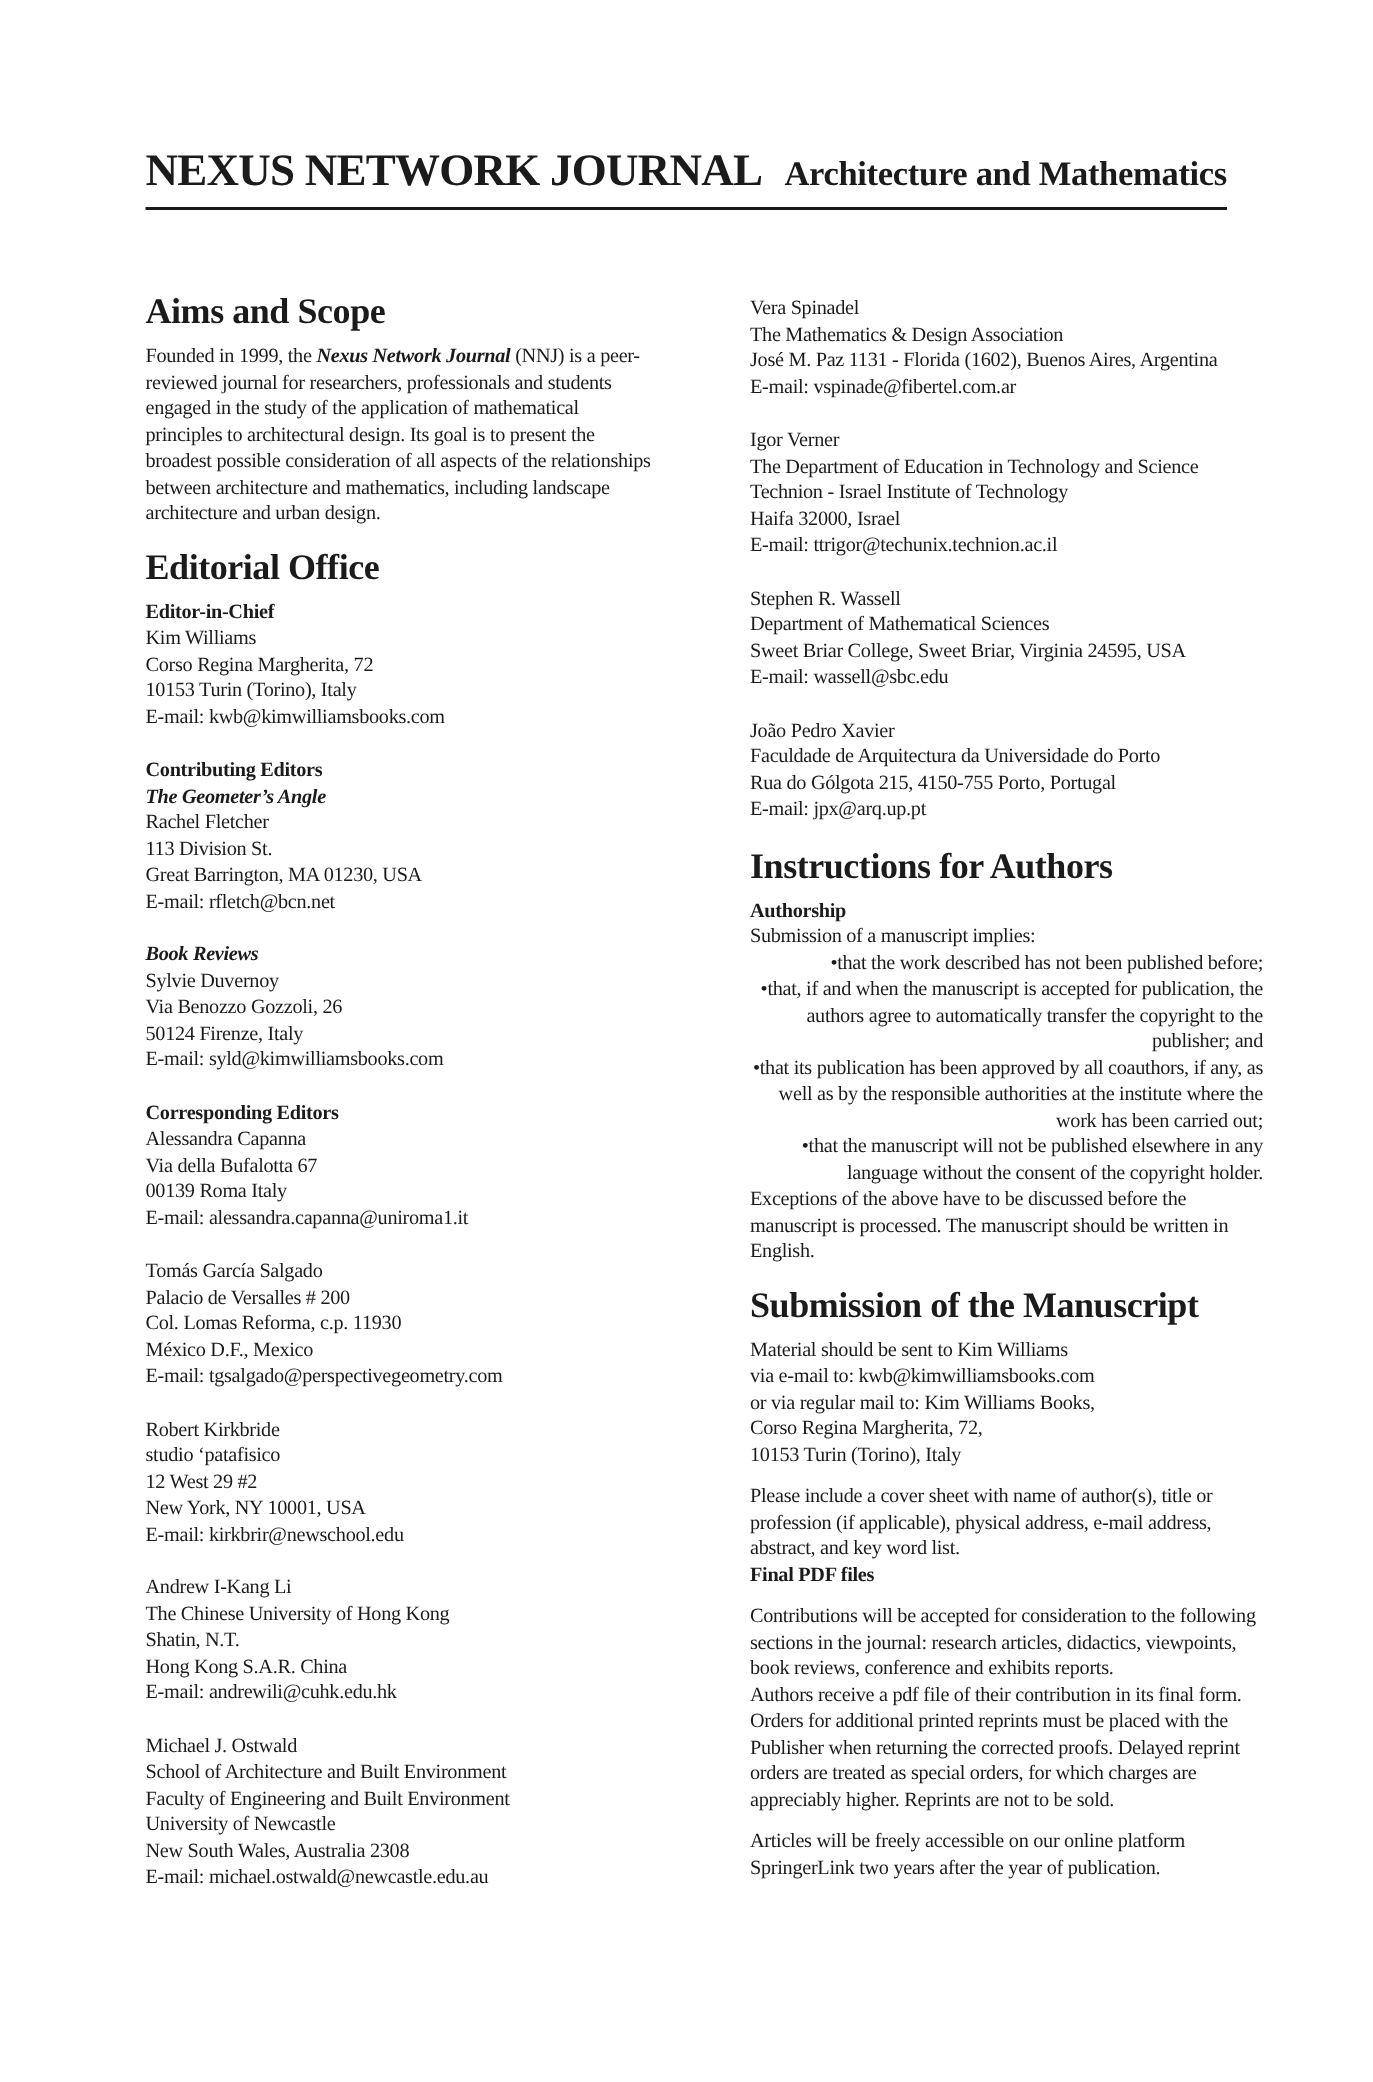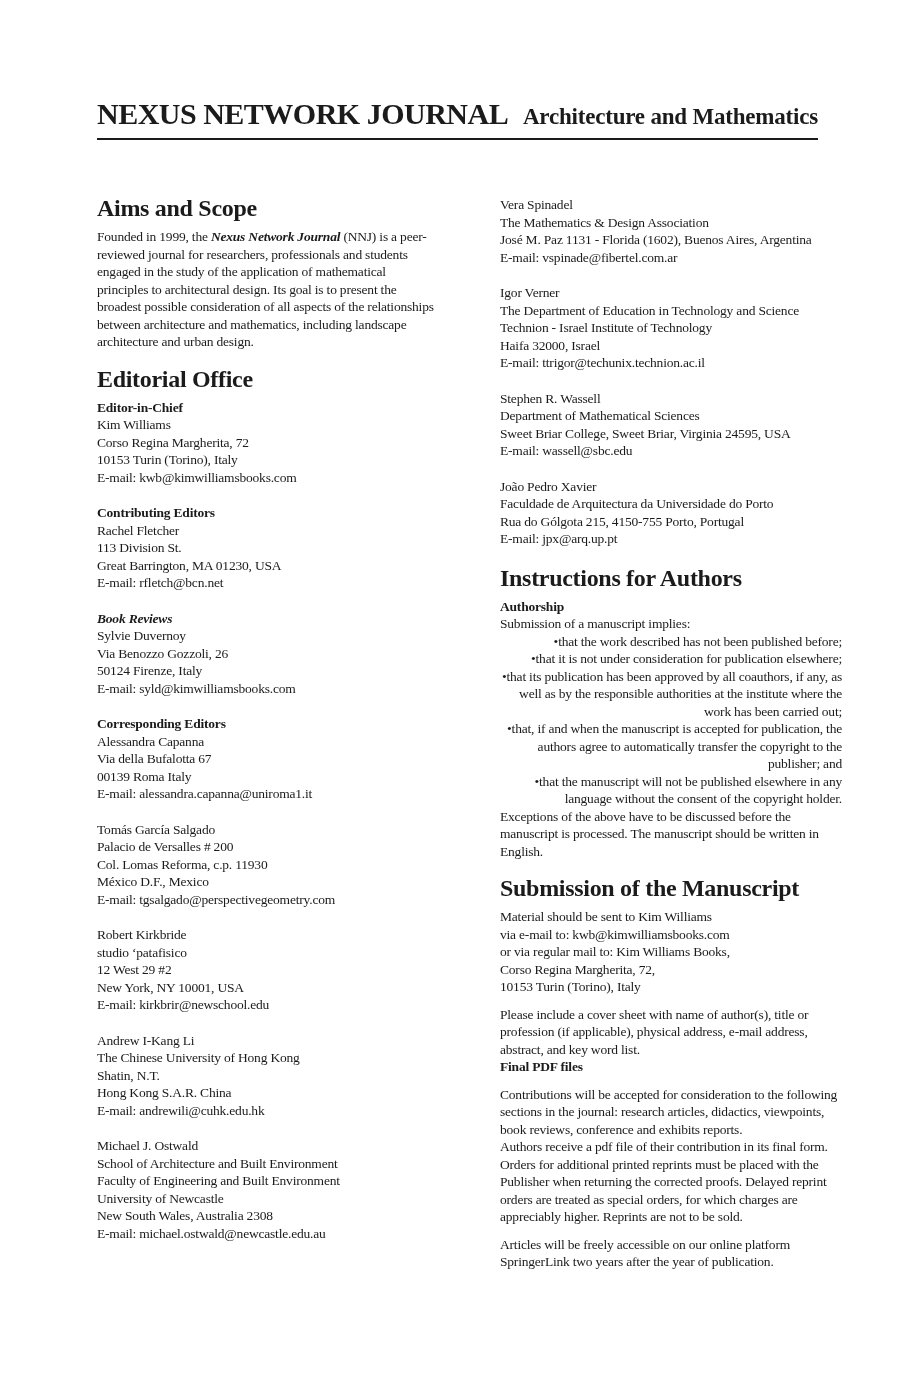--- a/index.html
+++ b/index.html
@@ -65,20 +65,21 @@
   <div class="block">
     <div class="b label-row">Editor-in-Chief</div>
     <div class="lines">Kim Williams
 Corso Regina Margherita, 72
 10153 Turin (Torino), Italy
 E-mail: kwb@kimwilliamsbooks.com</div>
   </div>
 
   <div class="block">
     <div class="b label-row">Contributing Editors</div>
+    <div class="bi label-row">The Geometer’s Angle</div>
     <div class="lines">Rachel Fletcher
 113 Division St.
 Great Barrington, MA 01230, USA
 E-mail: rfletch@bcn.net</div>
   </div>
 
   <div class="block">
     <div class="bi label-row">Book Reviews</div>
     <div class="lines">Sylvie Duvernoy
 Via Benozzo Gozzoli, 26
@@ -155,23 +156,22 @@
     <div class="lines">João Pedro Xavier
 Faculdade de Arquitectura da Universidade do Porto
 Rua do Gólgota 215, 4150-755 Porto, Portugal
 E-mail: jpx@arq.up.pt</div>
   </div>
 
   <h2>Instructions for Authors</h2>
   <div class="b label-row">Authorship</div>
   <div>Submission of a manuscript implies:</div>
   <div class="bullet">that the work described has not been published before;</div>
-  <div class="bullet">that it is not under consideration for publication elsewhere;</div>
+  <div class="bullet">that, if and when the manuscript is accepted for publication, the authors agree to automatically transfer the copyright to the publisher; and</div>
   <div class="bullet">that its publication has been approved by all coauthors, if any, as well as by the responsible authorities at the institute where the work has been carried out;</div>
-  <div class="bullet">that, if and when the manuscript is accepted for publication, the authors agree to automatically transfer the copyright to the publisher; and</div>
   <div class="bullet">that the manuscript will not be published elsewhere in any language without the consent of the copyright holder.</div>
   <div>Exceptions of the above have to be discussed before the manuscript is processed. The manuscript should be written in English.</div>
 
   <h2>Submission of the Manuscript</h2>
   <div class="lines">Material should be sent to Kim Williams
 via e-mail to: kwb@kimwilliamsbooks.com
 or via regular mail to: Kim Williams Books,
 Corso Regina Margherita, 72,
 10153 Turin (Torino), Italy</div>
   <p class="para">Please include a cover sheet with name of author(s), title or profession (if applicable), physical address, e-mail address, abstract, and key word list.</p>

